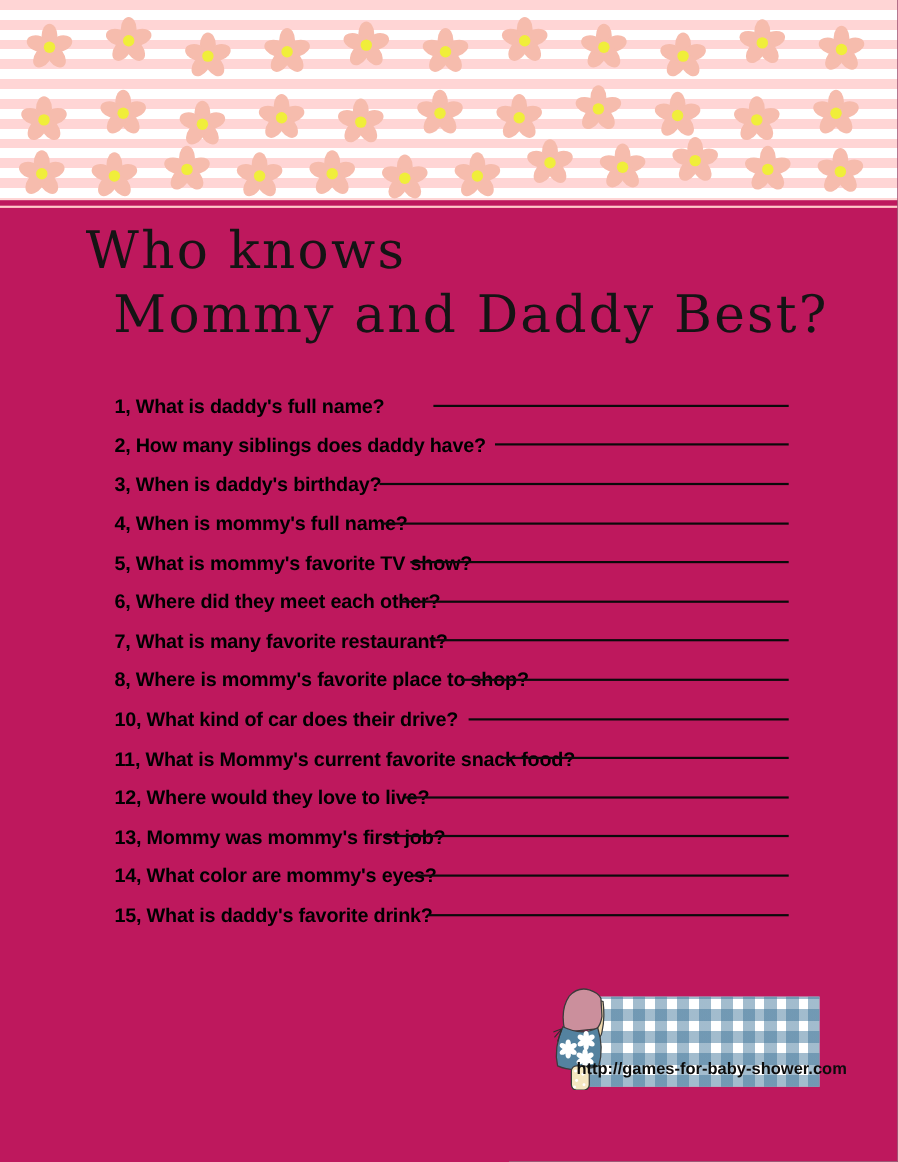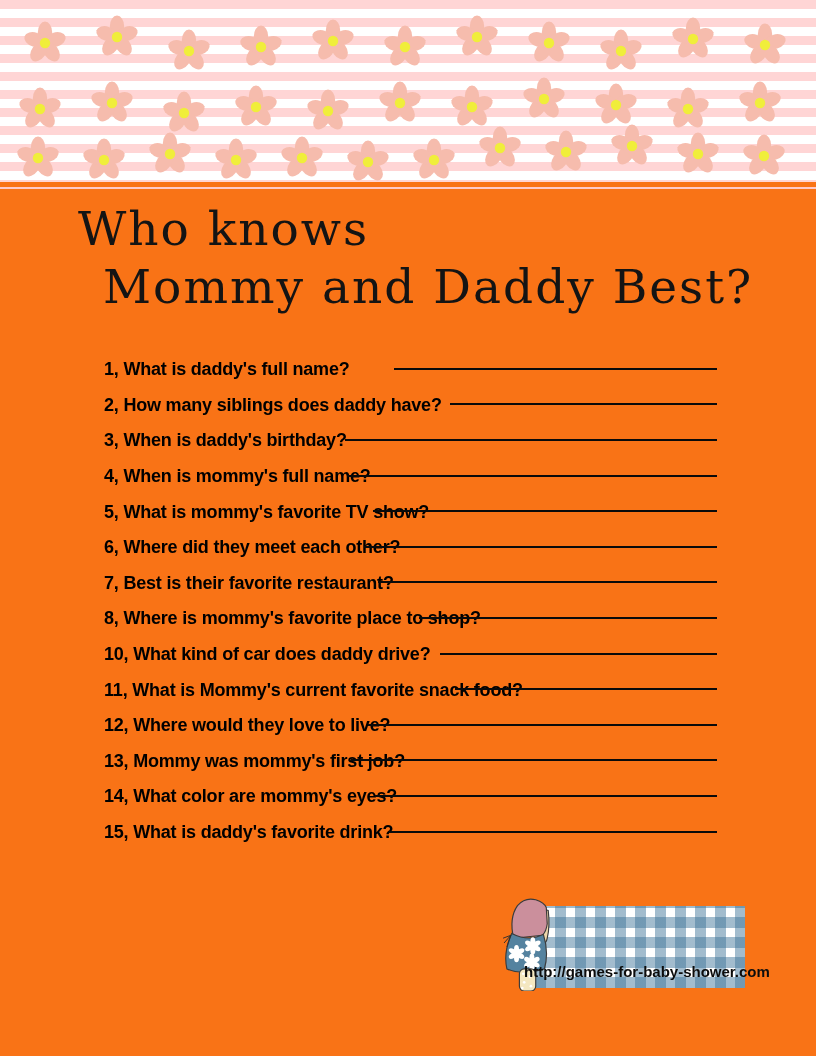--- a/index.html
+++ b/index.html
@@ -1,17 +1,17 @@
 <!DOCTYPE html>
 <html><head>
 <meta charset="utf-8">
 <style>
   html,body{margin:0;padding:0;background:#888;}
   .page{
-    position:relative;width:816px;height:1056px;background:#f97316;
+    position:relative;width:816px;height:1056px;background:#be185d;
     margin:0 auto;overflow:hidden;
     font-family:"Liberation Sans",sans-serif;color:#000;
   }
   
   .banner{
     position:absolute;left:0;top:0;width:816px;height:182px;
     background:repeating-linear-gradient(180deg,#ffd5d5 0px,#ffd5d5 9px,#ffffff 9px,#ffffff 18px);
   }
   .banner svg{position:absolute;left:0;top:0;}
   .banner-accent-line{
@@ -129,29 +129,29 @@
       </div>
       <div class="q-row">
         <span class="q-text">5, What is mommy's favorite TV show?</span>
         <span class="q-line" style="margin-left: -56px;"></span>
       </div>
       <div class="q-row">
         <span class="q-text">6, Where did they meet each other?</span>
         <span class="q-line" style="margin-left: -36px;"></span>
       </div>
       <div class="q-row">
-        <span class="q-text">7, Best is their favorite restaurant?</span>
+        <span class="q-text">7, What is many favorite restaurant?</span>
         <span class="q-line" style="margin-left: -16px;"></span>
       </div>
       <div class="q-row">
         <span class="q-text">8, Where is mommy's favorite place to shop?</span>
         <span class="q-line" style="margin-left: -62px;"></span>
       </div>
       <div class="q-row">
-        <span class="q-text">10, What kind of car does daddy drive?</span>
+        <span class="q-text">10, What kind of car does their drive?</span>
         <span class="q-line" style="margin-left: 10px;"></span>
       </div>
       <div class="q-row">
         <span class="q-text">11, What is Mommy's current favorite snack food?</span>
         <span class="q-line" style="margin-left: -68px;"></span>
       </div>
       <div class="q-row">
         <span class="q-text">12, Where would they love to live?</span>
         <span class="q-line" style="margin-left: -22px;"></span>
       </div>

